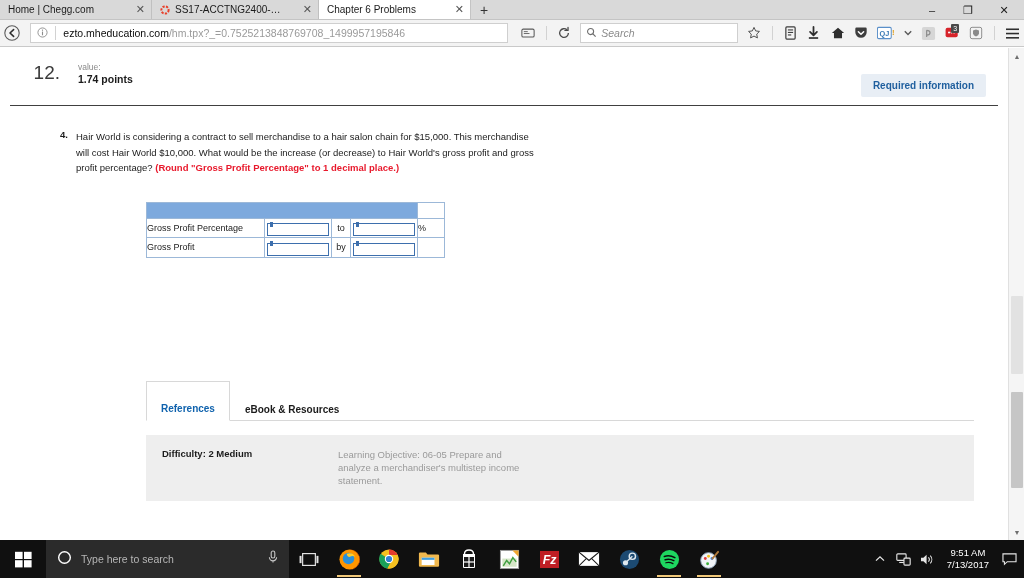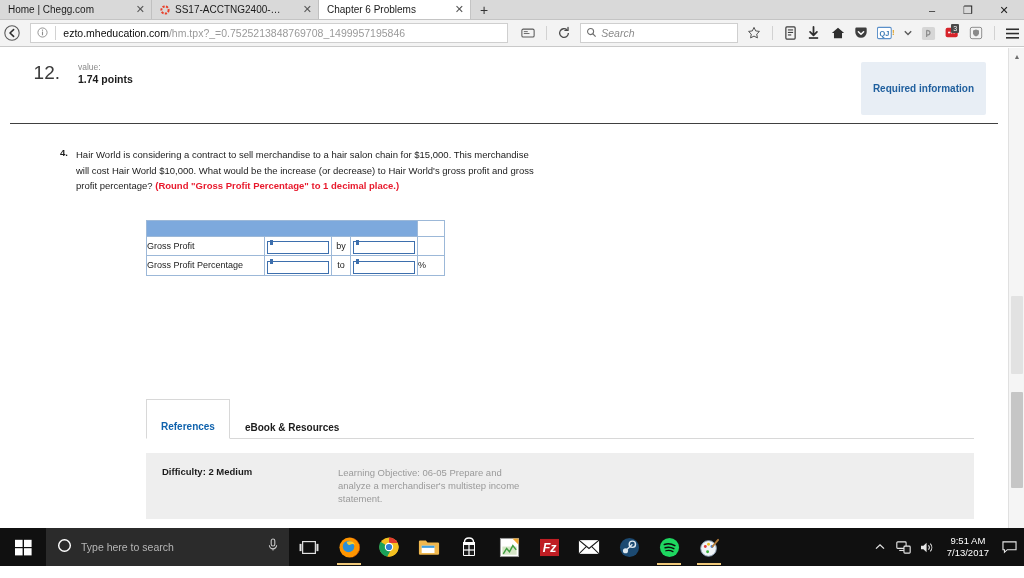--- a/index.html
+++ b/index.html
@@ -82,23 +82,23 @@
   .qhead {
     display: flex; align-items: flex-start;
     padding: 10px 0 8px 0; border-bottom: 1px solid #404040;
     margin: 0 10px 0 10px;
   }
   .qnum { font-size: 19px; color: #3b3b3b; width: 50px; text-align: right; padding-top: 4px; }
   .qvalwrap { margin-left: 18px; padding-top: 4px; }
   .qval-label { font-size: 8.5px; color: #8a8a8a; line-height: 11px; }
   .qval-points { font-size: 10.5px; color: #1b1b1b; font-weight: bold; line-height: 13px; }
   .reqinfo {
-    margin-left: auto; margin-right: 12px; margin-top: 4px;
+    margin-left: auto; margin-right: 12px; margin-top: 16px;
     background: #e8eef5; color: #1f5f9e; font-weight: bold;
-    font-size: 10px; padding: 21px 12px; border-radius: 2px;
+    font-size: 10px; padding: 6px 12px; border-radius: 2px;
   }
 
   .qbody { padding: 23px 0 0 60px; }
   .qrow { display: flex; }
   .qidx { font-size: 9.5px; font-weight: bold; color: #1b1b1b; width: 16px; flex: 0 0 16px; }
   .qtext {
     font-size: 9.5px; color: #1b1b1b; line-height: 15.5px; max-width: 468px;
   }
   .qtext .hl { color: #e8192c; font-weight: bold; }
 
@@ -157,21 +157,21 @@
   }
   .sb-arrow.bot { position: absolute; bottom: 0; left: 0; }
   .sb-thumb {
     position: absolute; left: 2px; width: 12px; background: #c6c6c6; border-radius: 1px;
   }
   .sb-thumb.t1 { top: 248px; height: 78px; background: #e2e2e2; }
   .sb-thumb.t2 { top: 344px; height: 96px; background: #c6c6c6; }
 
   
   .taskbar {
-    position: absolute; left: 0; top: 528px; width: 1024px; height: 38px;
+    position: absolute; left: 0; top: 540px; width: 1024px; height: 38px;
     background: #101010; display: flex; align-items: center;
   }
   .startbtn { width: 46px; height: 38px; display: flex; align-items: center; justify-content: center; }
   .tsearch {
     width: 243px; height: 38px; background: #2b2b2b;
     display: flex; align-items: center; gap: 9px; padding: 0 10px 0 11px;
   }
   .tsearch-text { font-size: 10.5px; color: #b6b6b6; flex: 1; }
   .taskicon {
     width: 40px; height: 38px; display: flex; align-items: center; justify-content: center;
@@ -368,47 +368,47 @@
       <div class="qbody">
         <div class="qrow">
           <div class="qidx">4.</div>
           <div class="qtext"><span>Hair World is considering a contract to sell merchandise to a hair salon chain for $15,000. This merchandise will cost Hair World $10,000. What would be the increase (or decrease) to Hair World's gross profit and gross profit percentage? </span><span class="hl">(Round "Gross Profit Percentage" to 1 decimal place.)</span></div>
         </div>
 
         <table class="anstable">
           <tbody>
               <tr>
             <td class="hdrband" colspan="4"></td>
+          </tr>
+          <tr>
+            <td class="lbl">Gross Profit Percentage</td>
+            <td class="cell-in">
+              <input class="ansinput" type="text" value="" style="">
+              <span class="caret"></span>
+            </td>
+            <td class="cell-op">to</td>
+            <td class="cell-in">
+              <input class="ansinput" type="text" value="" style="">
+              <span class="caret"></span>
+            </td>
+            <td class="cell-unit">%</td>
           </tr>
           <tr>
             <td class="lbl">Gross Profit</td>
             <td class="cell-in">
               <input class="ansinput" type="text" value="" style="">
               <span class="caret"></span>
             </td>
             <td class="cell-op">by</td>
             <td class="cell-in">
               <input class="ansinput" type="text" value="" style="">
               <span class="caret"></span>
             </td>
             <td class="cell-unit"></td>
           </tr>
-          <tr>
-            <td class="lbl">Gross Profit Percentage</td>
-            <td class="cell-in">
-              <input class="ansinput" type="text" value="" style="">
-              <span class="caret"></span>
-            </td>
-            <td class="cell-op">to</td>
-            <td class="cell-in">
-              <input class="ansinput" type="text" value="" style="">
-              <span class="caret"></span>
-            </td>
-            <td class="cell-unit">%</td>
-          </tr>
         </tbody>
           </table>
 
         <div class="tabs-wrap">
           <div class="tabs-row">
             <div class="ptab sel">References</div>
             <div class="ptab">eBook &amp; Resources</div>
           </div>
           <div class="refpanel">
             <div class="refrow">

